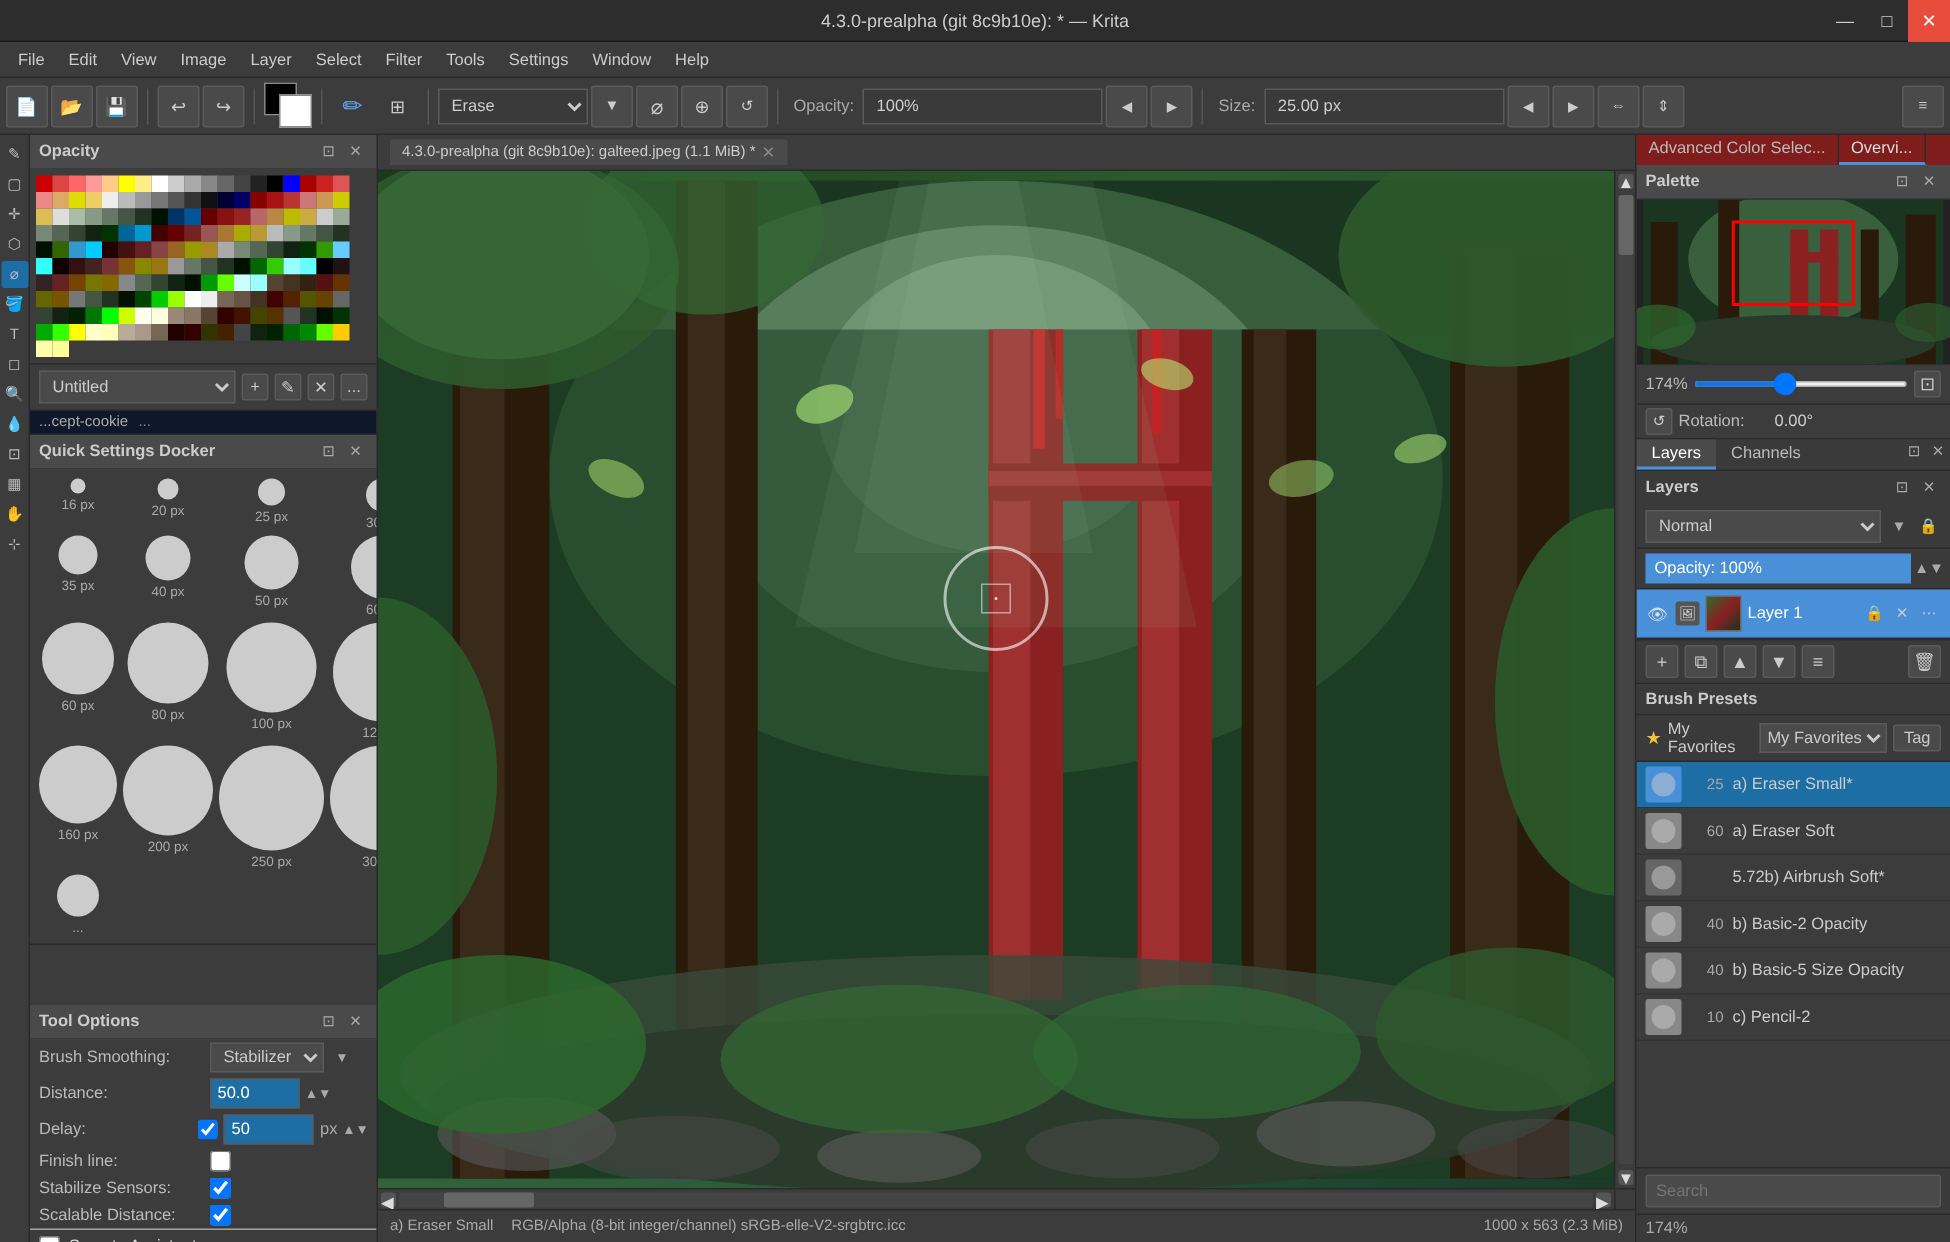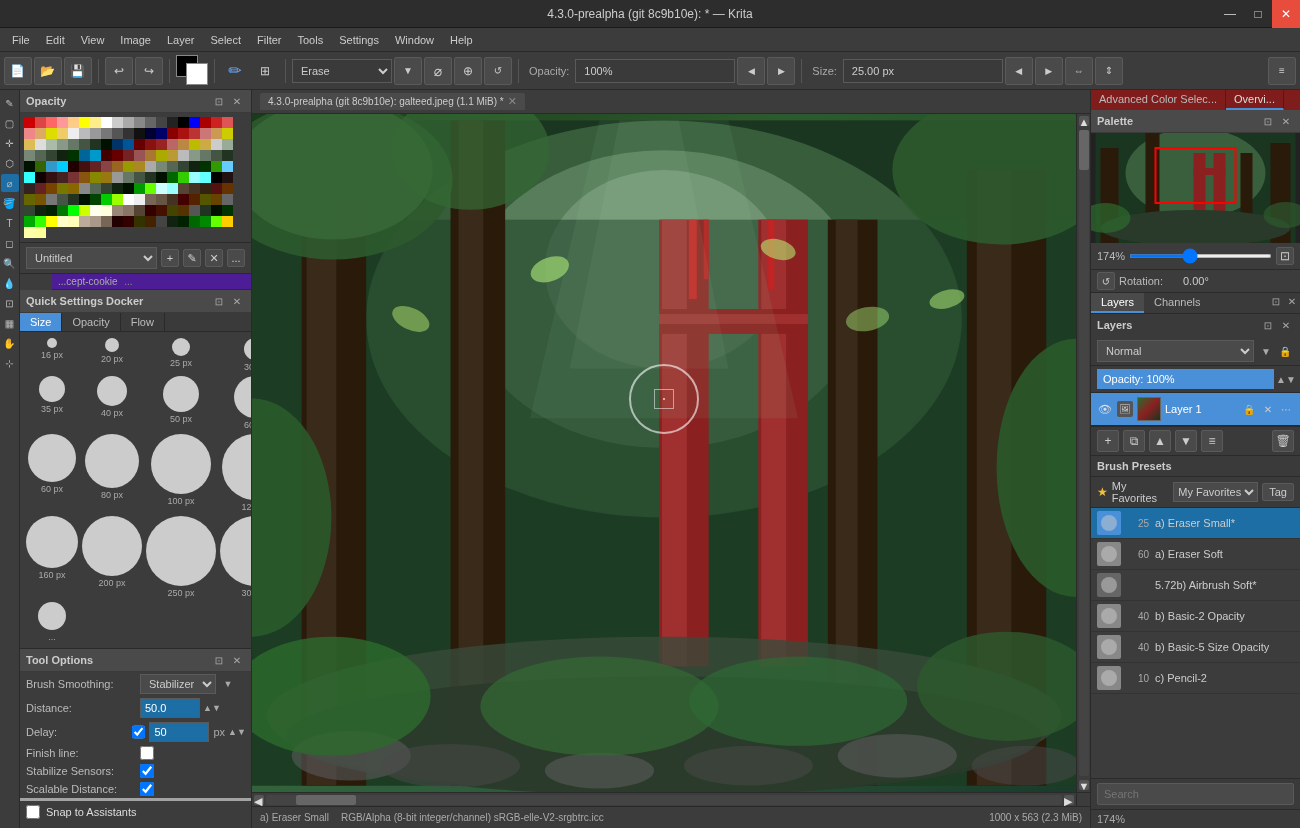--- a/index.html
+++ b/index.html
@@ -44,34 +44,34 @@
     #palette-docker { border-bottom: 1px solid #2a2a2a; }
     .docker-header { background: #4a4a4a; padding: 3px 6px; display: flex; align-items: center; justify-content: space-between; border-bottom: 1px solid #3a3a3a; }
     .docker-title { font-size: 11px; color: #ccc; font-weight: bold; }
     .docker-controls { display: flex; gap: 2px; }
     .docker-ctrl-btn { width: 16px; height: 16px; display: flex; align-items: center; justify-content: center; cursor: pointer; color: #aaa; font-size: 10px; border-radius: 2px; }
 
     
     #brush-selector { padding: 4px 6px; display: flex; align-items: center; gap: 4px; border-bottom: 1px solid #2a2a2a; }
     .brush-name-select { flex: 1; background: #4a4a4a; border: 1px solid #5a5a5a; color: #ccc; padding: 2px 4px; font-size: 11px; height: 22px; }
     .brush-action-btn { width: 18px; height: 18px; display: flex; align-items: center; justify-content: center; background: #4a4a4a; border: 1px solid #5a5a5a; cursor: pointer; color: #ccc; font-size: 11px; border-radius: 2px; }
-    .brush-source { padding: 2px 6px; font-size: 10px; color: #aaa; border-bottom: 1px solid #2a2a2a; background: #4c1d95; margin-left: 32px; }
+    .brush-source { padding: 2px 6px; font-size: 10px; color: #aaa; border-bottom: 1px solid #2a2a2a; background: #0f172a; }
 
     
     #quick-settings { flex: 0 0 auto; border-bottom: 1px solid #2a2a2a; }
     .tabs-row { display: flex; background: #3a3a3a; border-bottom: 1px solid #2a2a2a; }
     .tab-btn { padding: 3px 10px; cursor: pointer; color: #bbb; font-size: 11px; border-right: 1px solid #2a2a2a; }
     .tab-btn.active { background: #4a90d9; color: white; }
     .brush-sizes-grid { display: grid; grid-template-columns: repeat(4, 1fr); gap: 4px; padding: 6px; }
     .brush-size-item { display: flex; flex-direction: column; align-items: center; gap: 2px; cursor: pointer; }
     .brush-circle { border-radius: 50%; background: #ccc; margin: 0 auto; }
     .brush-label { font-size: 9px; color: #aaa; }
 
     
-    #tool-options { flex: 0 0 auto; border-bottom: 3px solid #a3a3a3; }
+    #tool-options { flex: 0 0 auto; border-bottom: 1px solid #a3a3a3; margin-top: 40px; }
     .tool-opt-row { display: flex; align-items: center; padding: 2px 6px; gap: 4px; }
     .tool-opt-label { width: 110px; color: #bbb; font-size: 11px; }
     .tool-opt-input { background: #1c6ea4; border: 1px solid #5a5a5a; color: #fff; padding: 1px 4px; font-size: 11px; height: 20px; width: 60px; }
     .tool-opt-select { background: #4a4a4a; border: 1px solid #5a5a5a; color: #ccc; padding: 1px 4px; font-size: 11px; height: 20px; }
     .tool-opt-checkbox { width: 14px; height: 14px; }
     .tool-opt-px { color: #aaa; font-size: 11px; }
 
     
     #snap-section { padding: 4px 6px; display: flex; align-items: center; gap: 6px; }
     .snap-checkbox { width: 14px; height: 14px; }
@@ -463,25 +463,20 @@
     </div>
 
     <div id="quick-settings">
       <div class="docker-header">
         <span class="docker-title">Quick Settings Docker</span>
         <div class="docker-controls">
           <div class="docker-ctrl-btn">⊡</div>
           <div class="docker-ctrl-btn">✕</div>
         </div>
       </div>
-      <div class="tabs-row">
-        <div class="tab-btn active">Size</div>
-        <div class="tab-btn">Opacity</div>
-        <div class="tab-btn">Flow</div>
-      </div>
       <div class="brush-sizes-grid" id="brush-sizes-container">
       <div class="brush-size-item">
             <div class="brush-circle" style="width: 10px; height: 10px;"></div>
             <div class="brush-label">16 px</div>
           </div>
           <div class="brush-size-item">
             <div class="brush-circle" style="width: 14px; height: 14px;"></div>
             <div class="brush-label">20 px</div>
           </div>
           <div class="brush-size-item">

